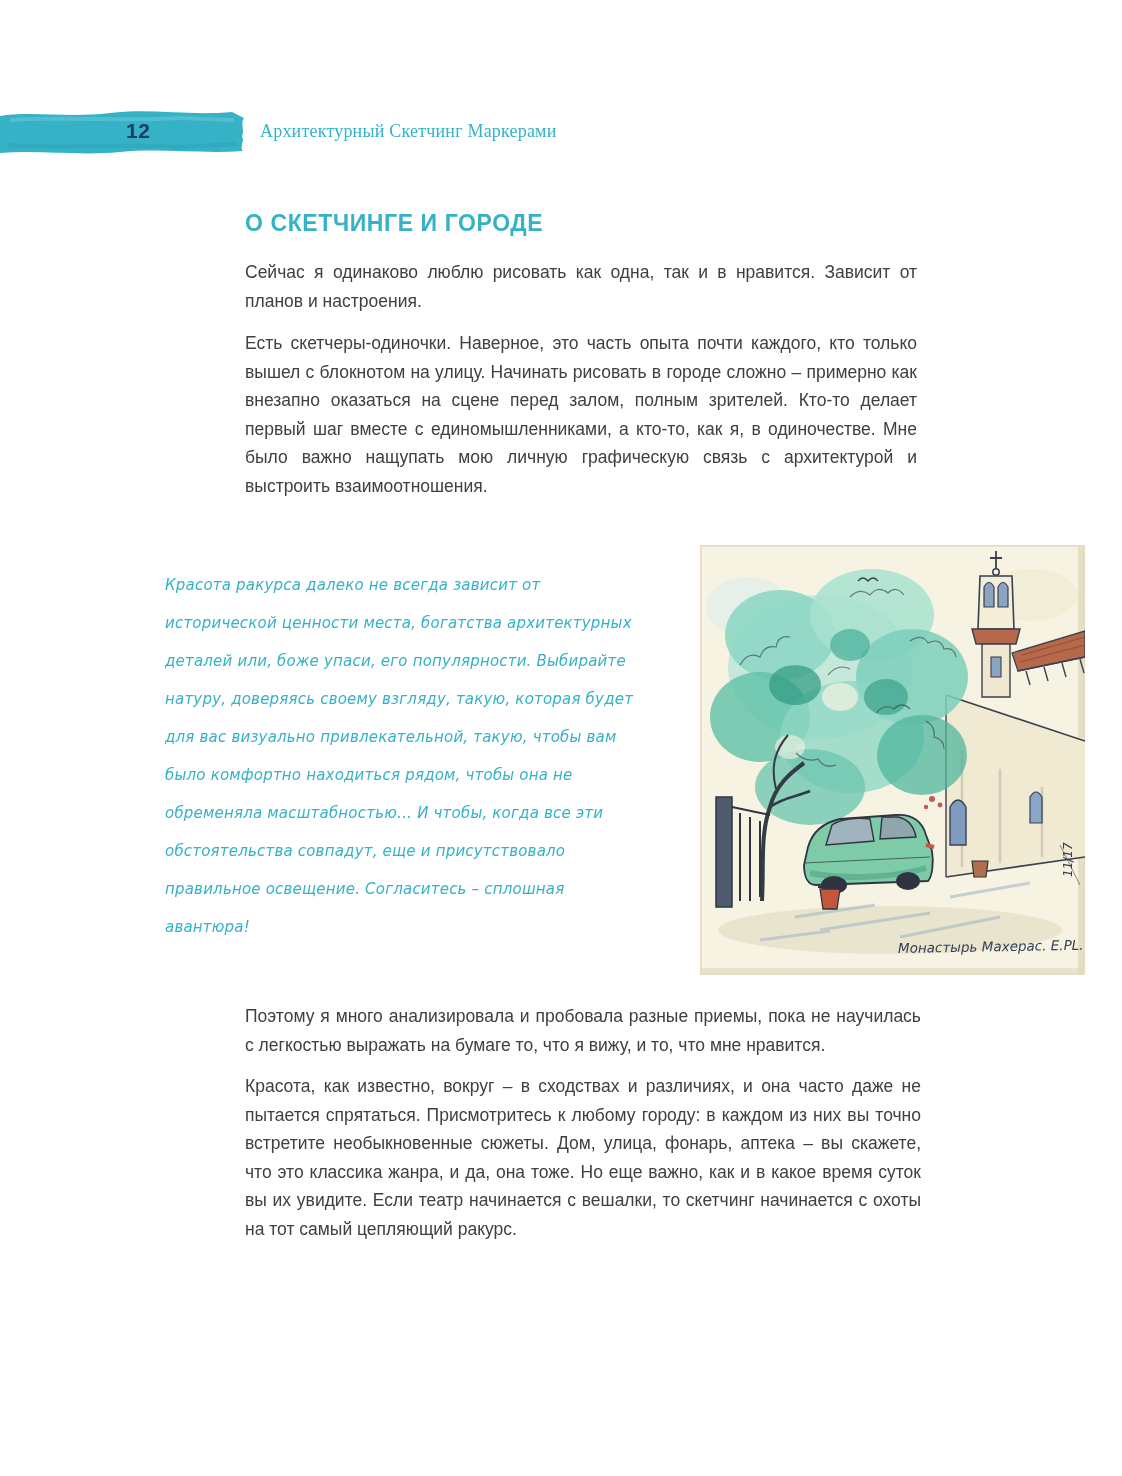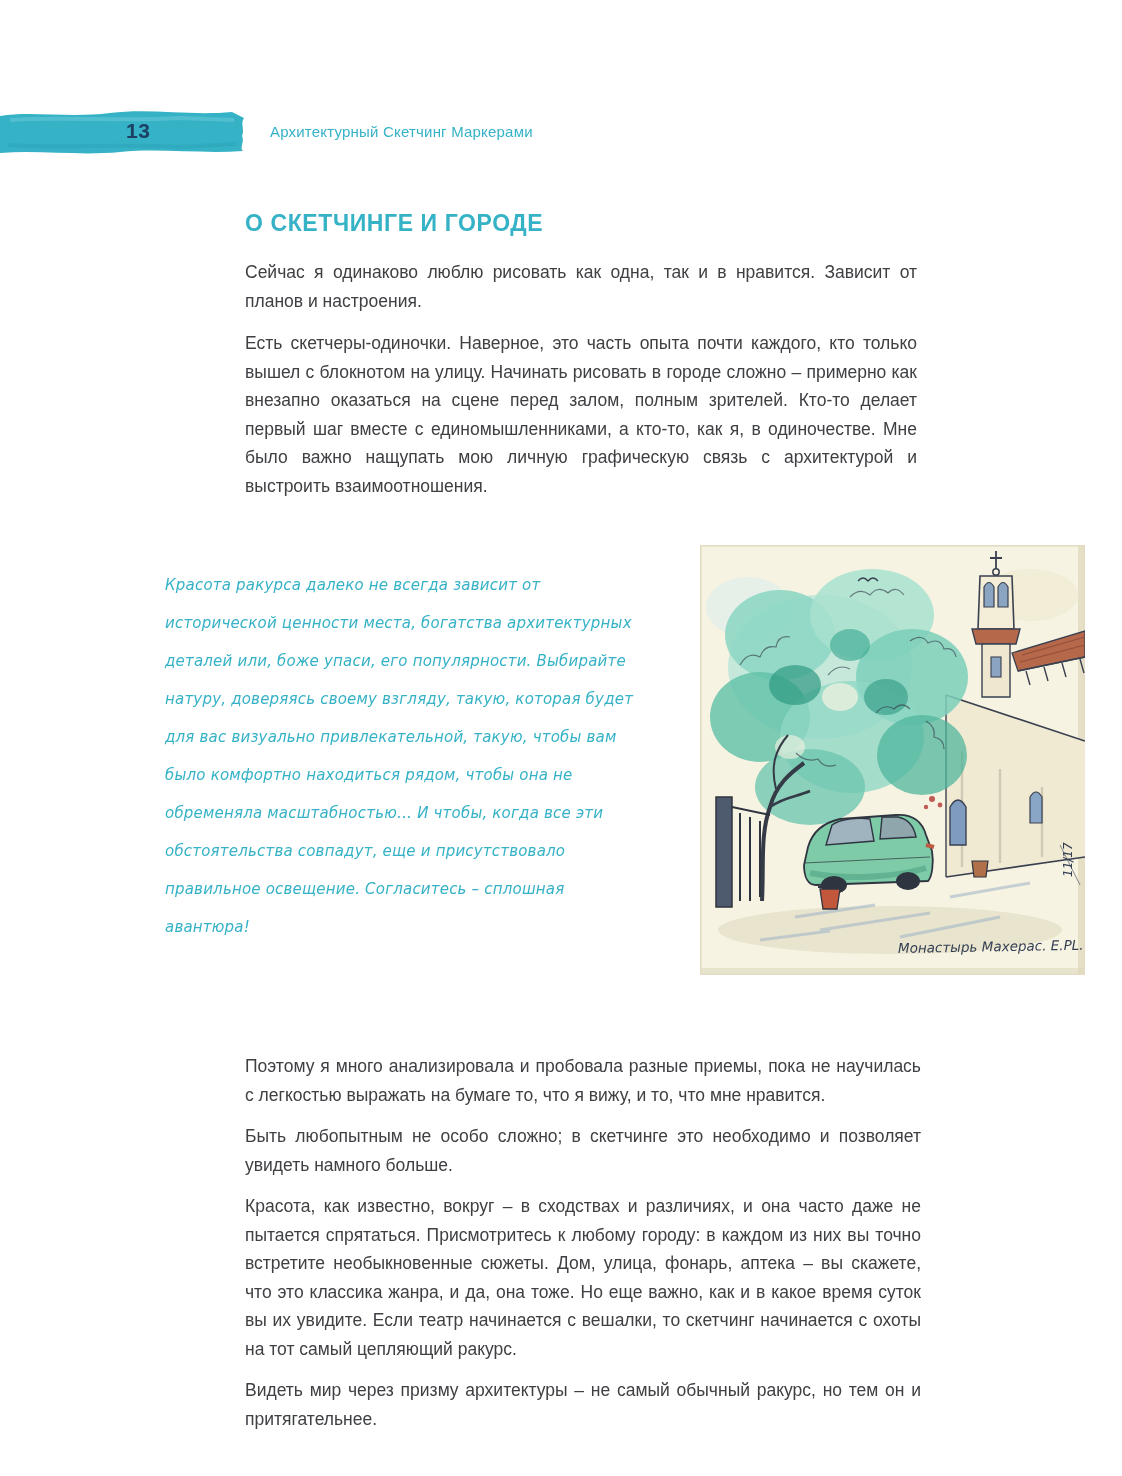--- a/index.html
+++ b/index.html
@@ -17,33 +17,33 @@
 
   
   .page-header{ position:absolute; top:108px; left:0; width:100%; height:46px; }
   .brush-wrap{ position:absolute; left:0; top:0; width:246px; height:46px; }
   .brush-wrap svg{ position:absolute; left:0; top:0; }
   .page-number{
     position:absolute; left:126px; top:50%; transform:translateY(-50%);
     font-weight:bold; font-size:21px; color:var(--page-number); letter-spacing:.5px;
   }
   .running-title{
-    position:absolute; left:270px; top:50%; transform:translateY(-50%);
-    color:var(--accent); font-size:15px; letter-spacing:.2px;
+    position:absolute; left:260px; top:50%; transform:translateY(-50%);
+    color:var(--accent); font-size:18px; letter-spacing:.2px;font-family:Liberation Serif, serif;
   }
 
   
   .section-title{
     position:absolute; left:245px; top:210px;
     color:var(--accent); font-size:23px; font-weight:bold; letter-spacing:.6px;
   }
 
   
   .intro-block{ position:absolute; left:245px; top:258px; width:672px; }
-  .bottom-block{ position:absolute; left:245px; top:1052px; width:676px; }
+  .bottom-block{ position:absolute; left:245px; top:1002px; width:676px; }
   .body-par{
     color:var(--body-text); font-size:17.5px; line-height:28.5px;
     text-align:justify; margin-bottom:14px; hyphens:auto;
   }
   .bottom-block .body-par{ margin-bottom:13px; }
 
   
   .pull-quote{
     position:absolute; left:165px; top:566px; width:480px;
     color:var(--accent); font-family:"DejaVu Sans", sans-serif;
@@ -61,21 +61,21 @@
 
 <div class="page">
 
   <header class="page-header">
     <div class="brush-wrap">
       <svg width="246" height="46" viewBox="0 0 246 46" preserveAspectRatio="none" aria-hidden="true">
         <path d="M0,8 C30,3 70,10 110,5 C150,0 190,8 232,4 L244,10 C240,16 245,22 242,28 C245,34 239,40 243,43 C200,46 160,40 120,44 C80,48 40,42 0,45 Z" style="fill:var(--accent,#35b2c6)"></path>
         <path d="M8,37 C60,41 120,35 180,39 L236,36" stroke="#2b9fb4" stroke-width="4" fill="none" opacity="0.45"></path>
         <path d="M10,12 C60,8 120,14 180,10 L234,12" stroke="#6fccd9" stroke-width="4" fill="none" opacity="0.5"></path>
       </svg>
-      <span class="page-number">13</span>
+      <span class="page-number">12</span>
     </div>
     <span class="running-title">Архитектурный Скетчинг Маркерами</span>
   </header>
 
   <h1 class="section-title">О СКЕТЧИНГЕ И ГОРОДЕ</h1>
 
   <div class="intro-block">
     <p class="body-par">Сейчас я одинаково люблю рисовать как одна, так и в нравится. Зависит от планов и настроения.</p>
     <p class="body-par">Есть скетчеры-одиночки. Наверное, это часть опыта почти каждого, кто только вышел с блокнотом на улицу. Начинать рисовать в городе сложно – примерно как внезапно оказаться на сцене перед залом, полным зрителей. Кто-то делает первый шаг вместе с единомышленниками, а кто-то, как я, в одиночестве. Мне было важно нащупать мою личную графическую связь с архитектурой и выстроить взаимоотношения.</p>
   </div>
@@ -212,18 +212,16 @@
       </g>
 
       <text x="198" y="408" font-size="13.5" font-style="italic" fill="#333f54" font-family="DejaVu Sans, sans-serif" transform="rotate(-1 198 408)">Монастырь Махерас. E.PL.</text>
       <text transform="translate(372,332) rotate(-90)" font-size="12" font-style="italic" fill="#333f54" font-family="DejaVu Sans, sans-serif">11/17</text>
       <path d="M360,300 L380,340" stroke="#333f54" stroke-width="1" opacity="0.6" fill="none"></path>
     </svg>
   </figure>
 
   <div class="bottom-block">
     <p class="body-par">Поэтому я много анализировала и пробовала разные приемы, пока не научилась с легкостью выражать на бумаге то, что я вижу, и то, что мне нравится.</p>
-    <p class="body-par">Быть любопытным не особо сложно; в скетчинге это необходимо и позволяет увидеть намного больше.</p>
     <p class="body-par">Красота, как известно, вокруг – в сходствах и различиях, и она часто даже не пытается спрятаться. Присмотритесь к любому городу: в каждом из них вы точно встретите необыкновенные сюжеты. Дом, улица, фонарь, аптека – вы скажете, что это классика жанра, и да, она тоже. Но еще важно, как и в какое время суток вы их увидите. Если театр начинается с вешалки, то скетчинг начинается с охоты на тот самый цепляющий ракурс.</p>
-    <p class="body-par">Видеть мир через призму архитектуры – не самый обычный ракурс, но тем он и притягательнее.</p>
   </div>
 
 </div>
 
 </body></html>

